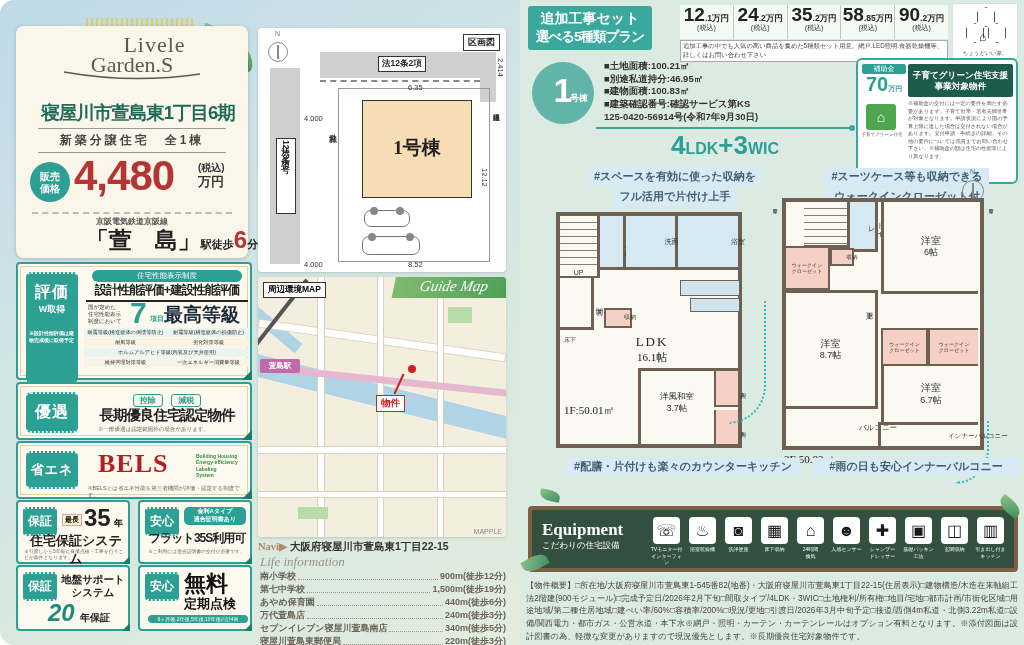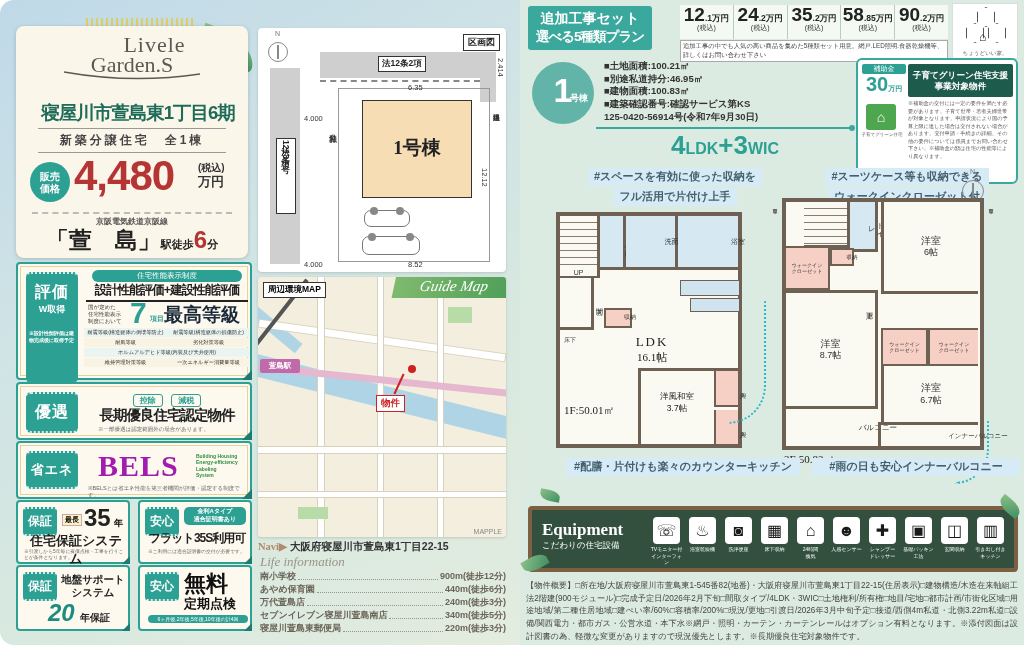--- a/index.html
+++ b/index.html
@@ -15,21 +15,21 @@
   .logo-swoosh{display:block;margin:0 auto;margin-top:-6px;}
   .prop-title{top:74px;left:0;width:244px;text-align:center;font-size:18.5px;font-weight:bold;color:#1d6b58;letter-spacing:-1px;}
   .prop-sub{top:102px;left:22px;width:188px;text-align:center;font-size:12px;font-weight:bold;color:#444;letter-spacing:3px;border-top:1px solid #999;border-bottom:1px solid #999;padding:3px 0;}
   .price-row{top:130px;left:14px;width:204px;height:52px;}
   .price-circle{left:0;top:6px;width:40px;height:40px;border-radius:50%;background:#2da094;color:#fff;font-size:10px;font-weight:bold;text-align:center;line-height:1.2;padding-top:9px;box-sizing:border-box;}
   .price-val{left:44px;top:-4px;font-size:42px;font-weight:bold;color:#b53434;letter-spacing:-1px;font-family:"Liberation Sans",sans-serif;}
   .price-side{left:168px;top:6px;font-size:10px;color:#333;font-weight:bold;line-height:1.2;}
   .price-side .u{font-size:13px;}
   .dash{top:186px;left:16px;width:200px;border-top:2px dashed #bbb;}
   .rail{top:190px;left:0;width:232px;text-align:center;font-size:8px;color:#555;font-weight:bold;}
-  .station-row{top:199px;left:0;width:232px;text-align:center;color:#222;}
+  .station-row{top:199px;left:0;width:232px;text-align:center;color:#222;padding-left:40px;}
   .station-row .nm{font-size:23px;font-weight:bold;}
   .station-row .sm{font-size:11px;font-weight:bold;}
   .station-row .min{font-size:24px;font-weight:bold;color:#b53434;}
   
   .badge{background:#fdf9ee;border:2px solid #2da094;border-radius:4px;box-shadow:inset 0 0 0 2px #fdf9ee, inset 0 0 0 3px #e3d49c;}
   .badge:after{content:"";position:absolute;right:-2px;bottom:-2px;width:0;height:0;border-left:10px solid transparent;border-bottom:10px solid #1d7c72;}
   .tab{position:absolute;left:8px;top:8px;width:52px;background:#2da094;color:#fff;border-radius:5px;text-align:center;font-weight:bold;padding:8px 0;border-top:2px dotted rgba(255,255,255,.8);border-bottom:2px dotted rgba(255,255,255,.8);}
   .tab .t1{font-size:16px;letter-spacing:1px;}
   .tab .t2{font-size:9px;}
   .tab .t3{font-size:5px;line-height:1.3;margin-top:14px;text-align:left;padding:0 3px;}
@@ -39,21 +39,21 @@
   .perf-num{position:absolute;left:112px;top:32px;font-size:30px;font-weight:bold;color:#2da094;}
   .perf-numu{position:absolute;left:132px;top:50px;font-size:7px;color:#2da094;font-weight:bold;}
   .perf-grade{position:absolute;left:146px;top:38px;font-size:19px;font-weight:bold;color:#1a2a3a;}
   .perf-table{position:absolute;left:66px;top:64px;width:166px;font-size:5.2px;color:#333;}
   .perf-table .row{display:flex;background:#eaf5f2;margin-bottom:1px;}
   .perf-table .row:nth-child(even){background:#f8f3e2;}
   .perf-table .c{flex:1;text-align:center;padding:1px 0;}
   .pill-o{display:inline-block;border:1px solid #2da094;color:#2da094;font-size:8px;font-weight:bold;padding:0 6px;border-radius:3px;margin:0 2px;}
   .yuuguu-main{position:absolute;left:66px;top:22px;width:166px;text-align:center;font-size:14.5px;font-weight:bold;color:#222;letter-spacing:-1px;}
   .tiny-note{position:absolute;font-size:5.5px;color:#666;}
-  .bels-word{position:absolute;left:80px;top:6px;font-size:30px;font-weight:bold;color:#a21caf;font-family:"Liberation Serif",serif;letter-spacing:1px;}
+  .bels-word{position:absolute;left:80px;top:6px;font-size:26px;font-weight:bold;color:#b91c1c;font-family:"Liberation Serif",serif;letter-spacing:1px;}
   .bels-sub{position:absolute;left:178px;top:10px;font-size:5px;color:#2f8f3f;line-height:1.25;font-weight:bold;}
   .half-badge{width:110px;background:#fdf9ee;border:2px solid #2da094;border-radius:4px;}
   .half-badge:after{content:"";position:absolute;right:-2px;bottom:-2px;width:0;height:0;border-left:8px solid transparent;border-bottom:8px solid #1d7c72;}
   .tab-s{position:absolute;left:5px;top:5px;width:34px;background:#2da094;color:#fff;border-radius:4px;text-align:center;font-weight:bold;font-size:12px;padding:4px 0;border-top:2px dotted rgba(255,255,255,.8);border-bottom:2px dotted rgba(255,255,255,.8);}
   
   .site-card{left:258px;top:28px;width:248px;height:244px;background:#fff;border-radius:4px;box-shadow:0 1px 3px rgba(0,0,0,.15);}
   .kukaku-label{position:absolute;right:6px;top:6px;border:1px solid #333;font-size:9px;font-weight:bold;padding:1px 4px;color:#222;background:#fff;}
   .compass{width:18px;height:18px;border:1.5px solid #888;border-radius:50%;}
   .compass:before{content:"";position:absolute;left:50%;top:2px;bottom:2px;width:1.5px;margin-left:-1px;background:#888;}
   .compass-n{position:absolute;font-size:7px;color:#777;}
@@ -334,20 +334,26 @@
 
   <div class="abs life">
     <div class="ttl">Life information</div>
     <div class="life-item">
         <span>南小学校</span>
         <span class="dots"></span>
         <span>900m</span>
         <span>(徒歩12分)</span>
       </div>
     <div class="life-item">
+        <span>第七中学校</span>
+        <span class="dots"></span>
+        <span>1,500m</span>
+        <span>(徒歩19分)</span>
+      </div>
+    <div class="life-item">
         <span>あやめ保育園</span>
         <span class="dots"></span>
         <span>440m</span>
         <span>(徒歩6分)</span>
       </div>
     <div class="life-item">
         <span>万代萱島店</span>
         <span class="dots"></span>
         <span>240m</span>
         <span>(徒歩3分)</span>
@@ -413,21 +419,21 @@
     <div>125-0420-56914号(令和7年9月30日)</div>
   </div>
   <div class="abs spec-rule"></div>
   <div class="abs layout">
     <span class="big">4</span><span class="sm">LDK</span><span class="big">+</span><span class="big">3</span><span class="sm">WIC</span>
   </div>
 
   <div class="abs subsidy">
     <div class="sub-label">
       <div class="a">補助金</div>
-      <span class="b">30</span><span class="c">万円</span>
+      <span class="b">70</span><span class="c">万円</span>
     </div>
     <div class="sub-title">子育てグリーン住宅支援事業対象物件</div>
     <div class="sub-house">⌂</div>
     <div class="sub-house-cap">子育てグリーン住宅</div>
     <div class="sub-note">※補助金の交付には一定の要件を満たす必要があります。子育て世帯・若者夫婦世帯が対象となります。申請状況により国の予算上限に達した場合は交付されない場合があります。交付申請・手続きの詳細、その他の要件については係員までお問い合わせ下さい。※補助金の額は住宅の性能等により異なります。</div>
   </div>
 
   <div class="abs" style="left:570px;top:166px;width:210px;text-align:center;">
     <span class="hash" style="display:inline-block;">#スペースを有効に使った収納を</span><br>
     <span class="hash" style="display:inline-block;">フル活用で片付け上手</span>

